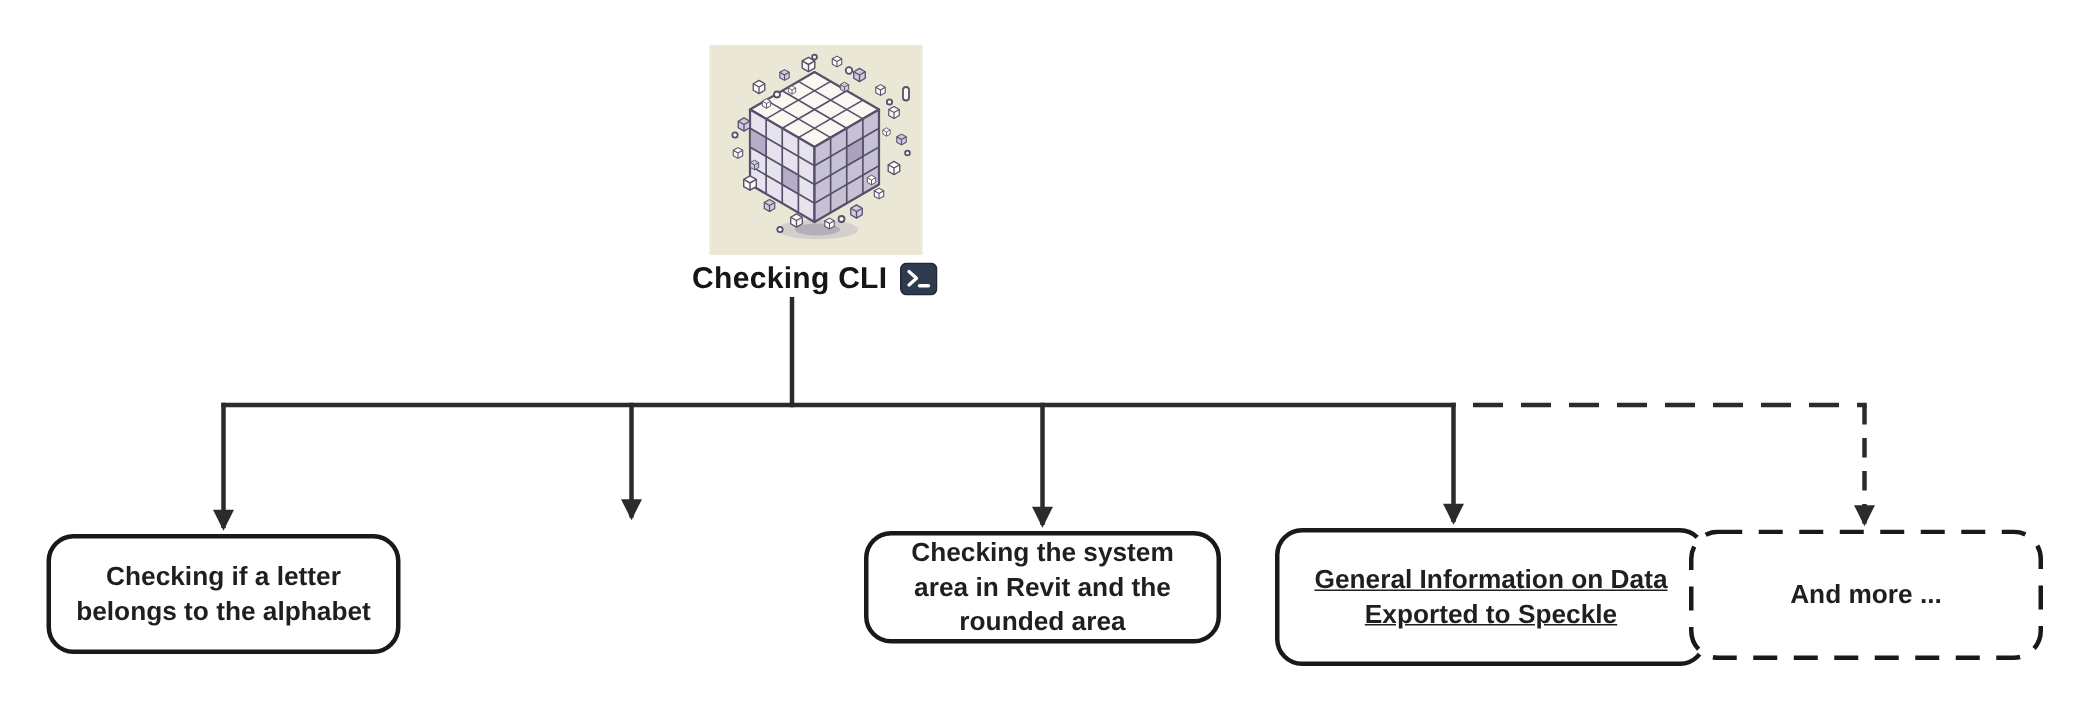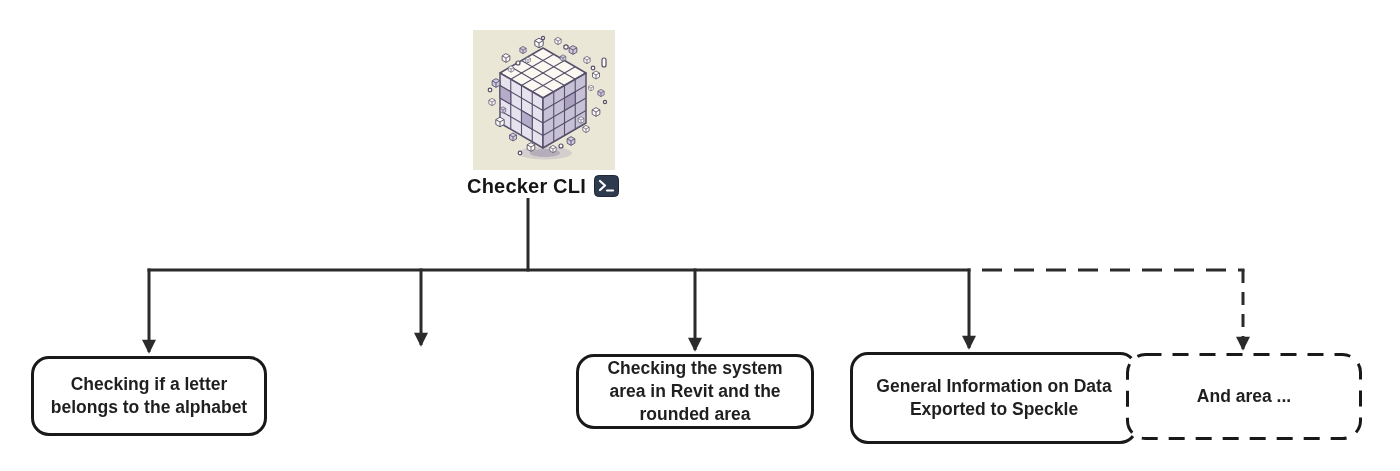--- a/index.html
+++ b/index.html
@@ -61,21 +61,21 @@
     text-align: center;
     padding: 6px 12px;
     font-size: 17.5px;
     line-height: 23px;
     font-weight: 700;
     color: #1f1f1f;
   }
   .node-1 { left: 31px;   top: 356px; width: 236px; height: 80px; }
   .node-2 { left: 301px;  top: 349px; width: 240px; height: 94px; }
   .node-3 { left: 576px;  top: 354px; width: 238px; height: 75px; }
-  .node-4 { left: 850px;  top: 352px; width: 288px; height: 92px; }
+  .node-4 { left: 850px;  top: 352px; width: 288px; height: 92px; text-decoration: underline; }
   .node-5 { left: 1126px; top: 353px; width: 236px; height: 87px; border: none; }
   .node-5 .dashed-frame {
     position: absolute;
     left: 0; top: 0;
     width: 236px; height: 87px;
     pointer-events: none;
   }
   .node-5 .node-label { position: relative; }
 </style>
 </head>
@@ -170,21 +170,21 @@
         <circle cx="88" cy="116" r="2"></circle>
         <circle cx="70" cy="8" r="1.6"></circle>
         <circle cx="132" cy="72" r="1.6"></circle>
         <circle cx="47" cy="123" r="1.8"></circle>
       </g>
       <rect x="129" y="28" width="4" height="9" rx="2" fill="#fbfaf4" stroke="#56506b" stroke-width="1.2"></rect>
     </svg>
   </div>
 
   <div class="title-row">
-    <span class="title-text">Checker CLI</span>
+    <span class="title-text">Checking CLI</span>
     <svg class="terminal-icon" width="25" height="22" viewBox="0 0 25 22" xmlns="http://www.w3.org/2000/svg">
       <rect x="0.5" y="0.5" width="24" height="21" rx="4" fill="#2e3a4e" stroke="#1d2736"></rect>
       <path d="M6 6 L11 10.5 L6 15" fill="none" stroke="#ffffff" stroke-width="2.2" stroke-linecap="round" stroke-linejoin="round"></path>
       <path d="M13 15.5 L19 15.5" fill="none" stroke="#ffffff" stroke-width="2.2" stroke-linecap="round"></path>
     </svg>
   </div>
 
   <div class="node node-1">
     <span class="node-label">Checking if a letter belongs to the alphabet</span>
   </div>
@@ -195,16 +195,16 @@
   </div>
 
   <div class="node node-4">
     <span class="node-label">General Information on Data Exported to Speckle</span>
   </div>
 
   <div class="node node-5">
     <svg class="dashed-frame" viewBox="0 0 236 87" xmlns="http://www.w3.org/2000/svg">
       <rect x="1.5" y="1.5" width="233" height="84" rx="18" fill="#ffffff" stroke="#191919" stroke-width="3" stroke-dasharray="16 11"></rect>
     </svg>
-    <span class="node-label">And area ...</span>
+    <span class="node-label">And more ...</span>
   </div>
 
 </div>
 
 </body></html>

